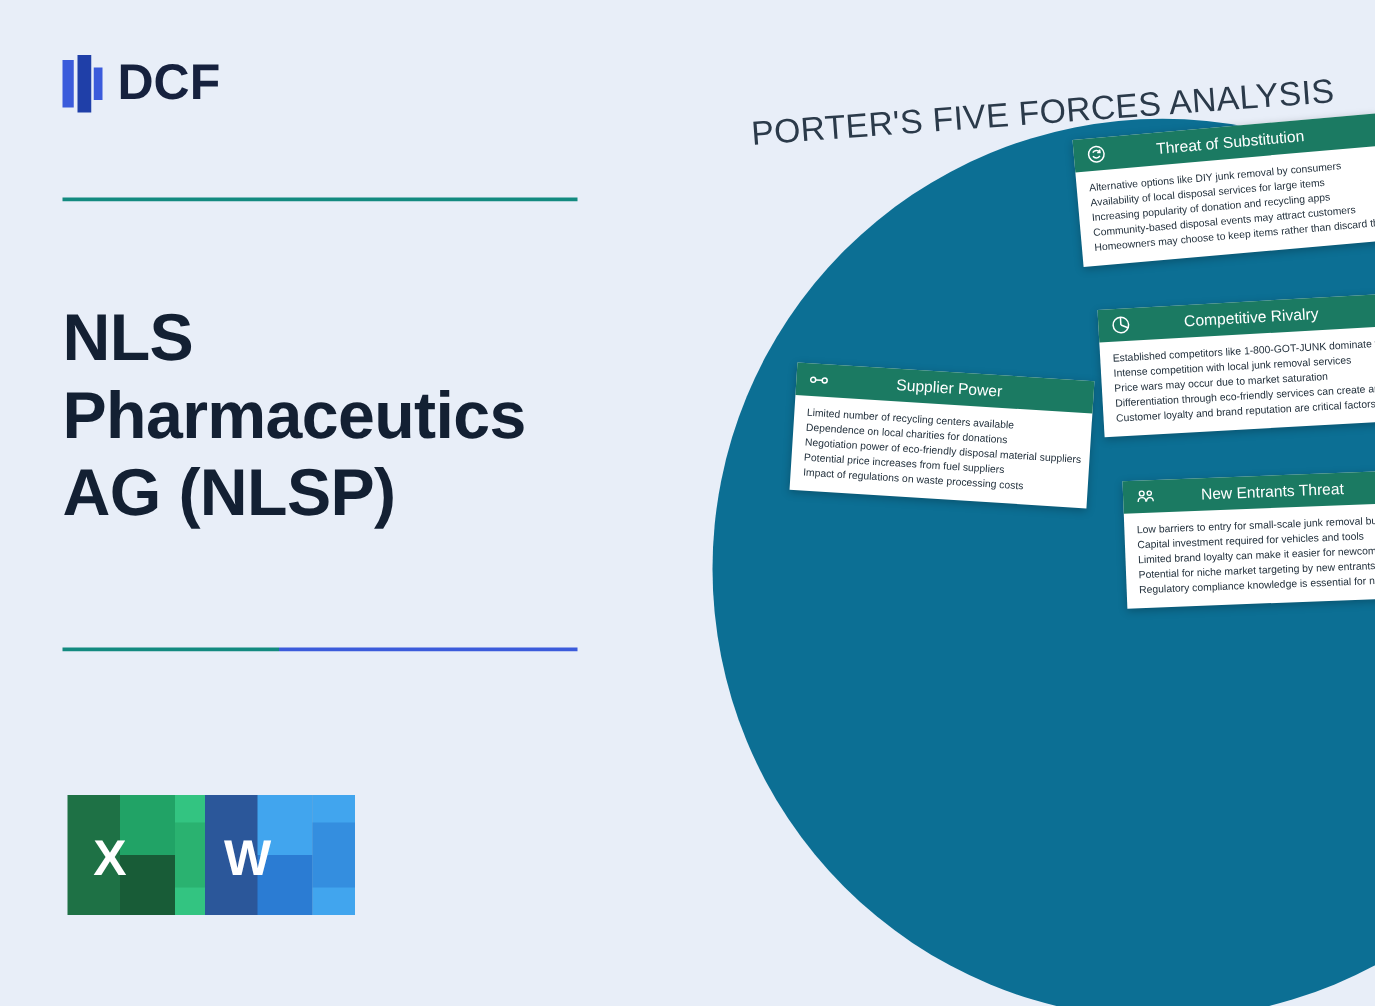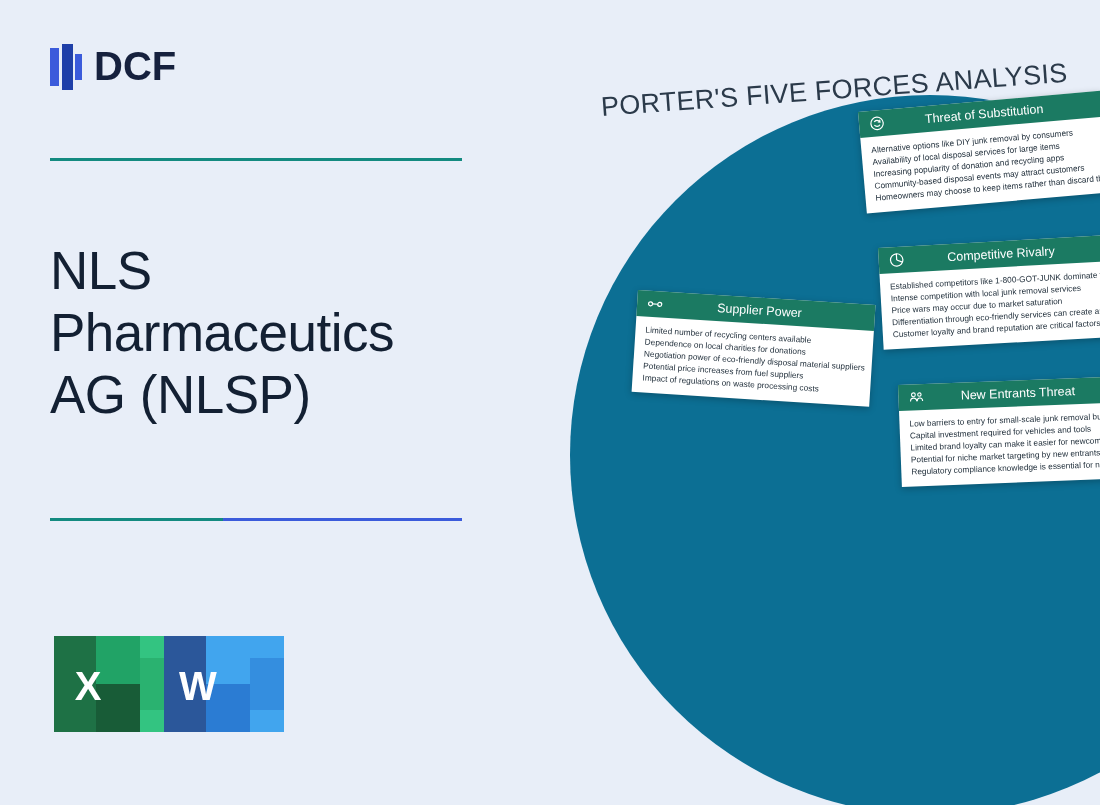--- a/index.html
+++ b/index.html
@@ -21,21 +21,21 @@
   .logo-mark .b1 { position:absolute; left:0; top:4px; width:9px; height:38px; background:#3b5bdb; }
   .logo-mark .b2 { position:absolute; left:12px; top:0px; width:11px; height:46px; background:#1f3fa8; }
   .logo-mark .b3 { position:absolute; left:25px; top:10px; width:7px; height:26px; background:#3b5bdb; }
   .logo-text { font-size:40px; font-weight:bold; color:#16213e; letter-spacing:0px; }
 
   .rule-top { position:absolute; left:50px; top:158px; width:412px; height:3px; background:#138a80; }
   .rule-bottom { position:absolute; left:50px; top:518px; width:412px; height:3px;
      background:linear-gradient(to right,#138a80 0%, #138a80 42%, #3b5bdb 42%, #3b5bdb 100%); }
 
   .title { position:absolute; left:50px; top:240px; width:430px;
-     font-size:53px; line-height:1.17; font-weight:normal; color:#132033; letter-spacing:-0.5px; }
+     font-size:53px; line-height:1.17; font-weight:bold; color:#132033; letter-spacing:-0.5px; }
 
   .icons { position:absolute; left:50px; top:628px; display:flex; align-items:flex-start; }
   .xls, .doc { position:relative; width:128px; height:112px; }
   .doc { margin-left:-18px; }
 
   
   .right { position:absolute; left:520px; top:0; width:580px; height:805px; }
   .circle { position:absolute; left:50px; top:95px; width:720px; height:720px; border-radius:50%;
             background:#0c6f94; }
   .pf-title { position:absolute; left:80px; top:92px; width:480px;

